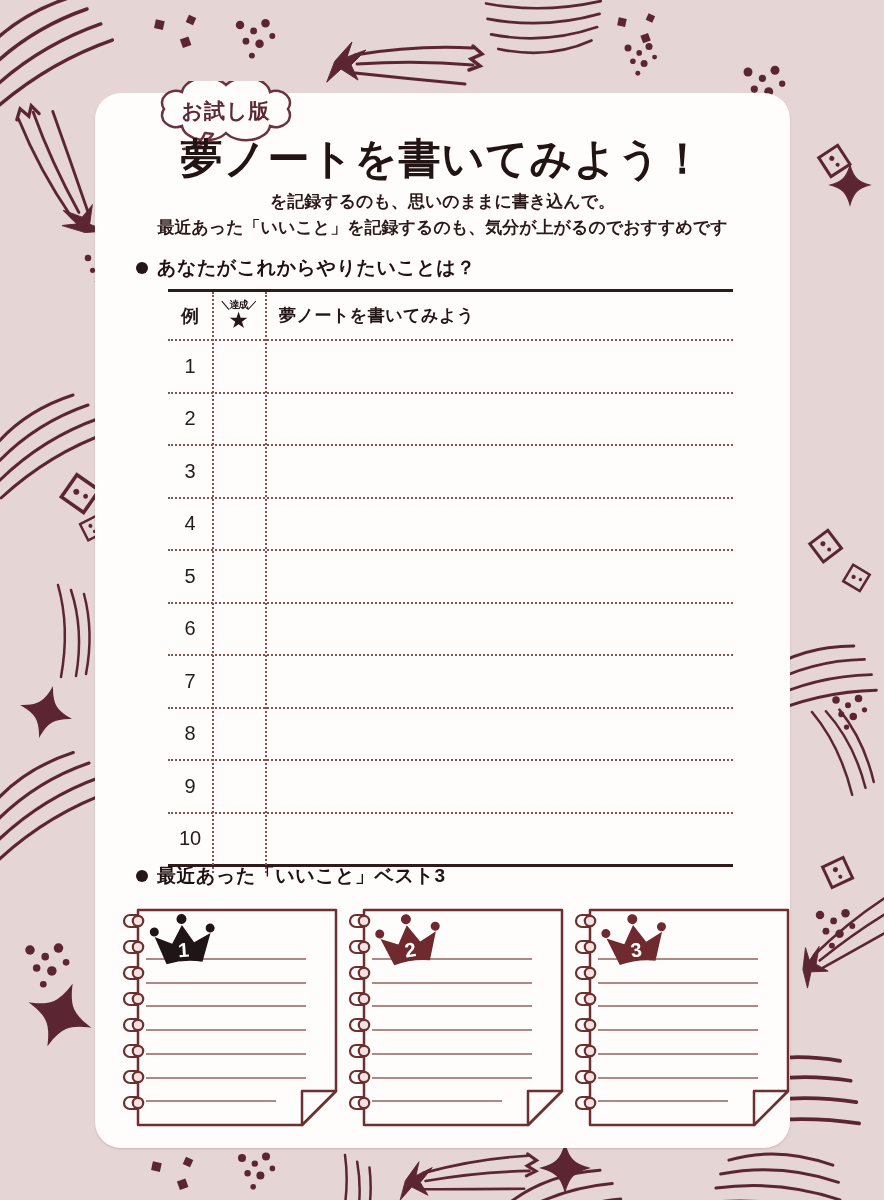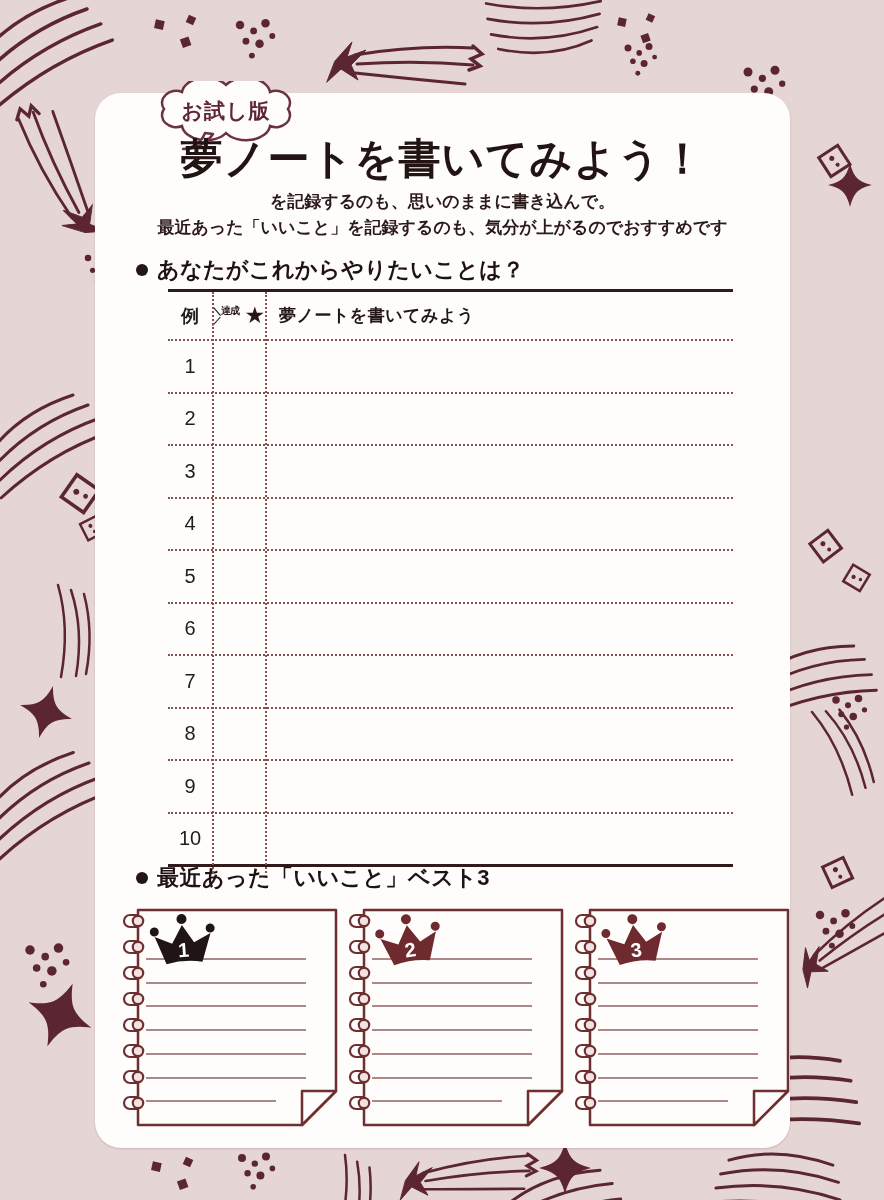--- a/index.html
+++ b/index.html
@@ -24,34 +24,34 @@
   .title{position:absolute;left:0;right:0;top:38px;text-align:center;
          font-size:42px;font-weight:800;color:#231414;letter-spacing:1px;}
   .subtitle{position:absolute;left:0;right:0;top:96px;text-align:center;
          font-size:17px;font-weight:bold;color:#2c1a1a;line-height:1.55;}
 
   
   .sec{position:absolute;left:41px;display:flex;align-items:center;gap:9px;}
   .sec.todo{top:162px;}
   .sec.best{top:770px;justify-content:space-between;}
   .bullet{width:12px;height:12px;border-radius:50%;background:#241616;flex:0 0 auto;}
-  .sec-label{font-size:22px;font-weight:bold;color:#201212;letter-spacing:.5px;}
+  .sec-label{font-size:19px;font-weight:bold;color:#201212;letter-spacing:.5px;}
 
   
   .todo-table{position:absolute;left:73px;top:196px;width:565px;
         border-top:3px solid #301a1a;border-bottom:3px solid #301a1a;}
   .vline{position:absolute;top:0;bottom:-9px;border-left:2px dotted #8a5050;z-index:2;}
   .vline.v1{left:44px;} .vline.v2{left:97px;}
   .trow{display:grid;grid-template-columns:44px 53px 1fr;align-items:center;
         height:50.5px;border-bottom:2px dotted #8a5050;}
   .trow:last-child{border-bottom:none;}
   .trow.head{height:47px;}
   .cell-label{text-align:center;font-size:20px;color:#241b1b;}
   .trow.head .cell-label{font-size:18px;font-weight:bold;}
-  .cell-star{display:flex;flex-direction:row;align-items:center;justify-content:center;line-height:1;}
+  .cell-star{display:flex;flex-direction:column;align-items:center;justify-content:center;line-height:1;}
   .achv-caption{font-size:10px;font-weight:bold;color:#241619;letter-spacing:-1px;}
   .achv-star{font-size:23px;color:#241619;margin-top:-1px;}
   .cell-text{font-size:17px;font-weight:bold;color:#241616;padding-left:14px;letter-spacing:.5px;}
 
   
   .notebooks{position:absolute;left:21px;top:810px;display:flex;gap:2px;}
   .notebook{width:224px;height:226px;position:relative;}
   .nb-num{font:bold 20px "Liberation Sans",sans-serif;fill:#ffffff;}
 </style>
 </head>

